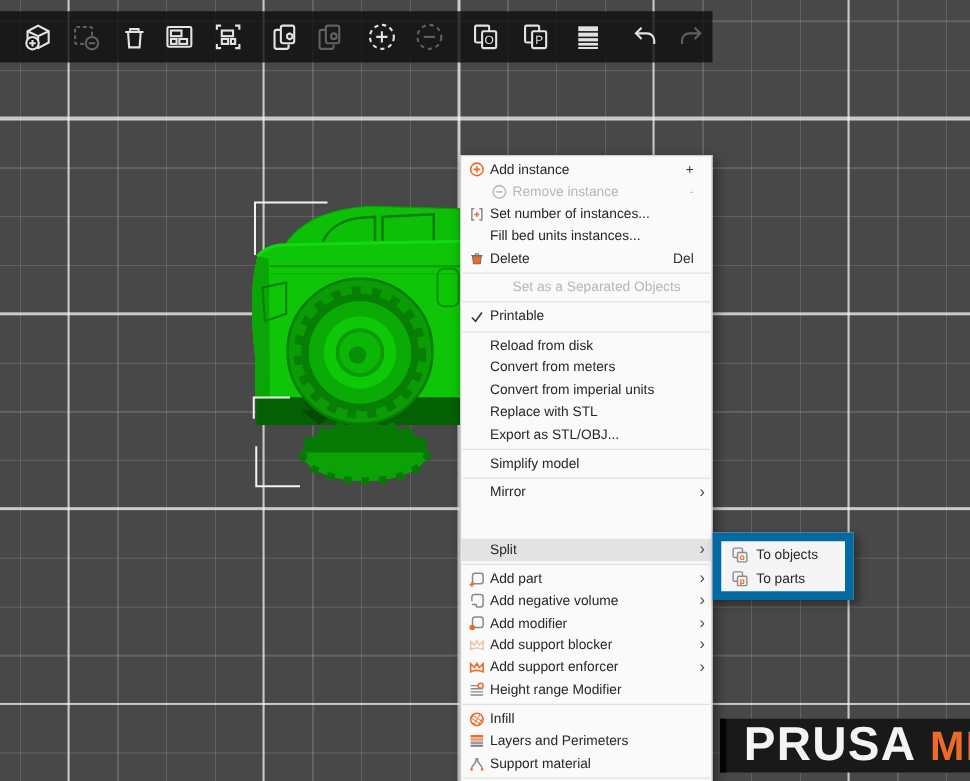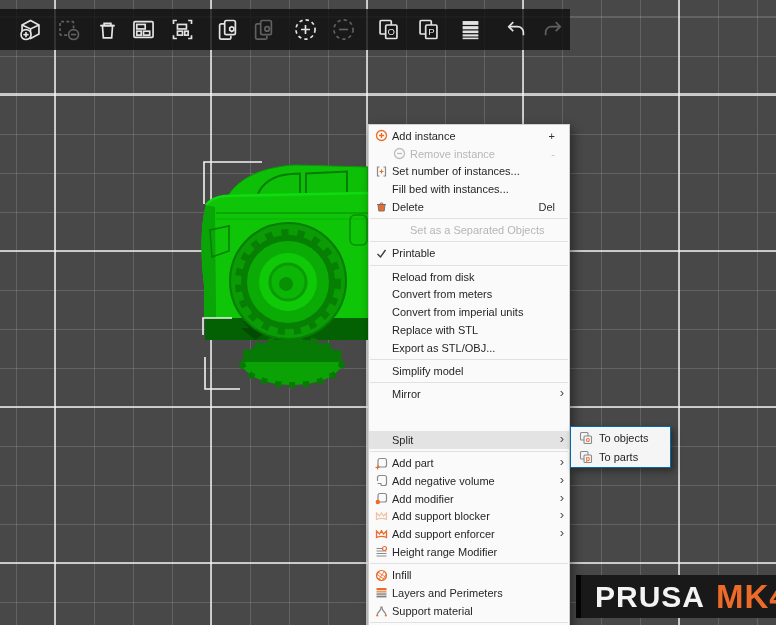--- a/index.html
+++ b/index.html
@@ -14,37 +14,37 @@
     background-position:54px 0, 0 94px, 16px 0, 0 17px;}
   .model-svg{position:absolute;left:195px;top:155px;z-index:5;}
   .brackets-svg{position:absolute;left:185px;top:150px;z-index:6;pointer-events:none;}
   .toolbar{position:absolute;left:0;top:9px;width:570px;height:41px;
     background:rgba(14,14,14,.8);z-index:20;}
   .tb-btn{position:absolute;top:7px;width:27px;height:27px;display:block;}
   .tb-btn.disabled{opacity:.35;}
   .bed-logo{position:absolute;left:576px;top:575px;width:200px;height:43px;
     background:#191919;border-left:5px solid #050505;overflow:hidden;z-index:3;
     display:flex;align-items:center;white-space:nowrap;padding-left:14px;box-sizing:border-box;}
-  .bed-logo .brand{color:#f4f4f4;font-weight:bold;font-size:30px;letter-spacing:1px;}
+  .bed-logo .brand{color:#f4f4f4;font-weight:bold;font-size:38px;letter-spacing:1px;}
   .bed-logo .model{color:#ED6B29;font-weight:bold;font-size:33px;letter-spacing:1px;margin-left:11px;}
   .context-menu{position:absolute;left:368px;top:124px;width:202px;height:513px;
     background:#fafafa;border:1px solid #cfcfcf;box-sizing:border-box;
     box-shadow:3px 4px 10px rgba(0,0,0,.45);z-index:30;overflow:hidden;
     font-size:11px;color:#262626;padding-top:2px;}
   .mi{height:17.75px;display:flex;align-items:center;position:relative;padding:0 6px 0 4px;box-sizing:border-box;}
   .mi .mic{width:17px;min-width:17px;display:flex;justify-content:center;align-items:center;}
   .mi .lbl{margin-left:2px;white-space:nowrap;}
   .mi .sc{margin-left:auto;padding-right:8px;color:#2e2e2e;}
   .mi .arr{position:absolute;right:5px;top:50%;transform:translateY(-58%);color:#4c4c4c;font-size:13px;}
   .mi.disabled{color:#b6b6b6;margin-left:18px;}
   .mi.disabled .sc{color:#c2c2c2;}
   .mi.hl{background:#e3e3e3;margin-top:28px;}
   .sep{height:1px;background:#e1e1e1;margin:2.25px 1px;}
   .submenu{position:absolute;left:570px;top:426px;width:99px;background:#f5f5f5;
-    border:1px solid #0369a1;box-shadow:3px 3px 7px rgba(0,0,0,.4);z-index:40;
+    border:7px solid #0369a1;box-shadow:3px 3px 7px rgba(0,0,0,.4);z-index:40;
     font-size:11px;color:#262626;padding:1px 0;box-sizing:content-box;}
   .smi{height:19px;display:flex;align-items:center;padding:0 6px;}
   .smi .mic{width:18px;min-width:18px;display:flex;justify-content:center;align-items:center;}
   .smi .lbl{margin-left:4px;white-space:nowrap;}
 </style>
 </head>
 <body>
 
 <div class="viewport">
 
@@ -197,21 +197,21 @@
         <span class="mic">
           <svg width="13" height="13" viewBox="0 0 13 13">
             <path d="M4.5 2H2.5v9h2M8.5 2h2v9h-2" fill="none" stroke="#8a8a8a" stroke-width="1.2"></path>
             <path d="M6.5 4.5v4M4.5 6.5h4" stroke="#ED6B29" stroke-width="1.2"></path>
           </svg>
         </span>
         <span class="lbl">Set number of instances...</span>
       </div>
       <div class="mi">
         <span class="mic"></span>
-        <span class="lbl">Fill bed with instances...</span>
+        <span class="lbl">Fill bed units instances...</span>
       </div>
       <div class="mi">
         <span class="mic">
           <svg width="13" height="13" viewBox="0 0 13 13">
             <path d="M3 4.5h7l-.8 6.5H3.8z" fill="#ED6B29" stroke="#6e6e6e" stroke-width=".9"></path>
             <path d="M2 4.5h9M5 4.5 5.5 3h2L8 4.5" stroke="#6e6e6e" stroke-width=".9" fill="none"></path>
           </svg>
         </span>
         <span class="lbl">Delete</span>
         <span class="sc">Del</span>

